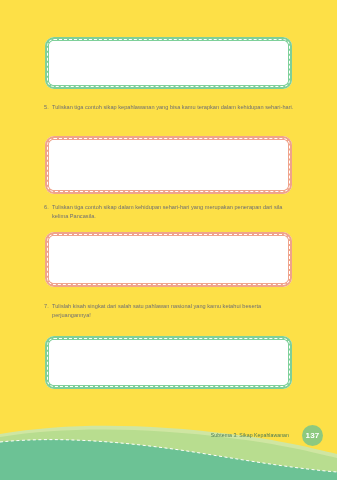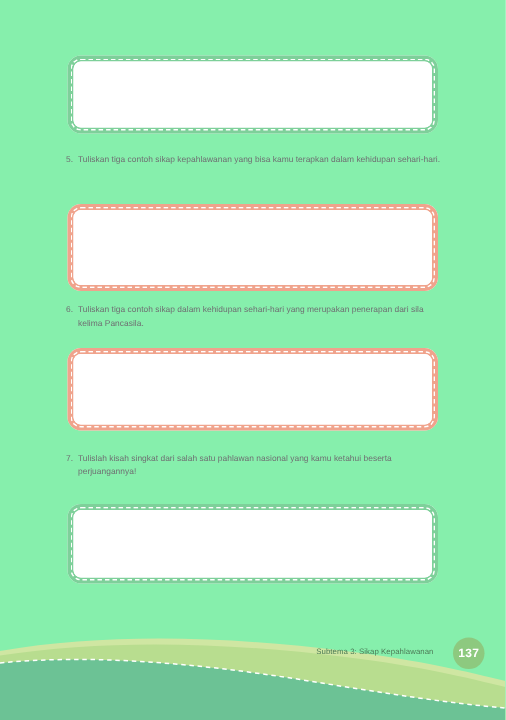--- a/index.html
+++ b/index.html
@@ -14,21 +14,21 @@
     font-family: "Liberation Sans", sans-serif;
     overflow: hidden;
     position: relative;
   }
 
   .page {
     position: absolute;
     inset: 0;
     width: 337px;
     height: 480px;
-    background: #86efac;
+    background: #fde047;
   }
 
   
   .answer-box {
     position: absolute;
     left: 45px;
     width: 247px;
     box-sizing: border-box;
     background: #ffffff;
     border-radius: 9px;

